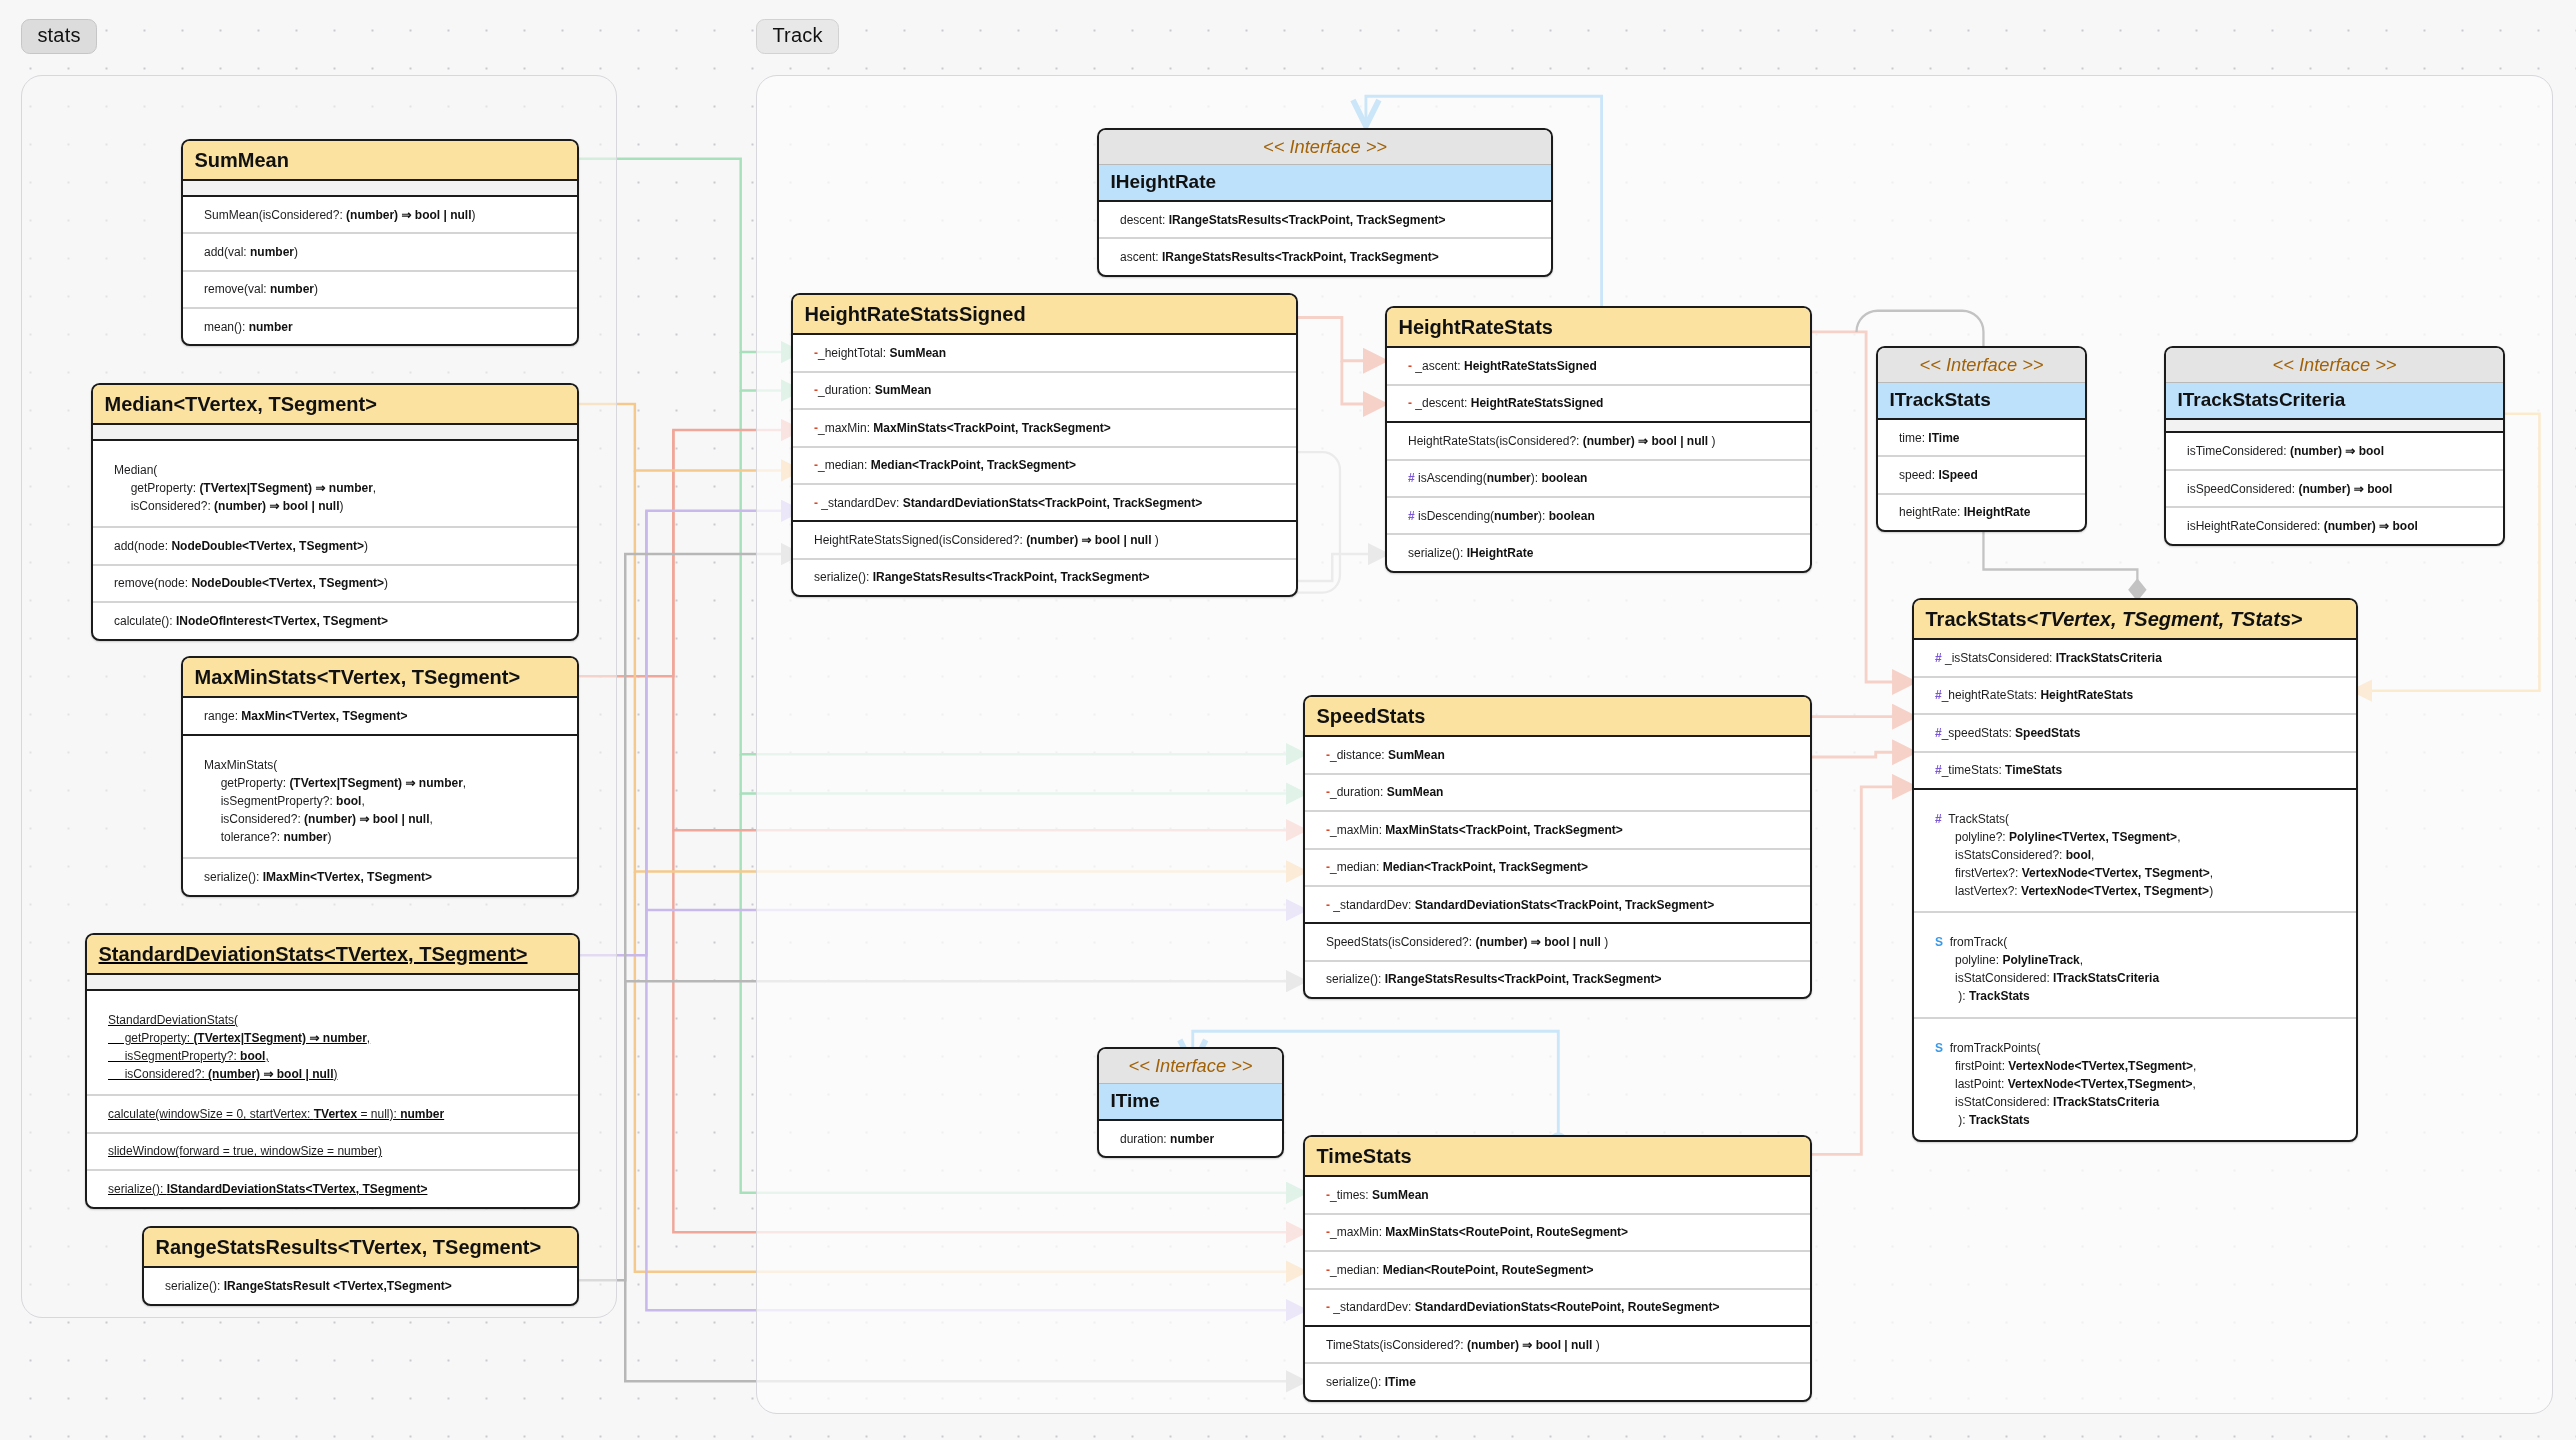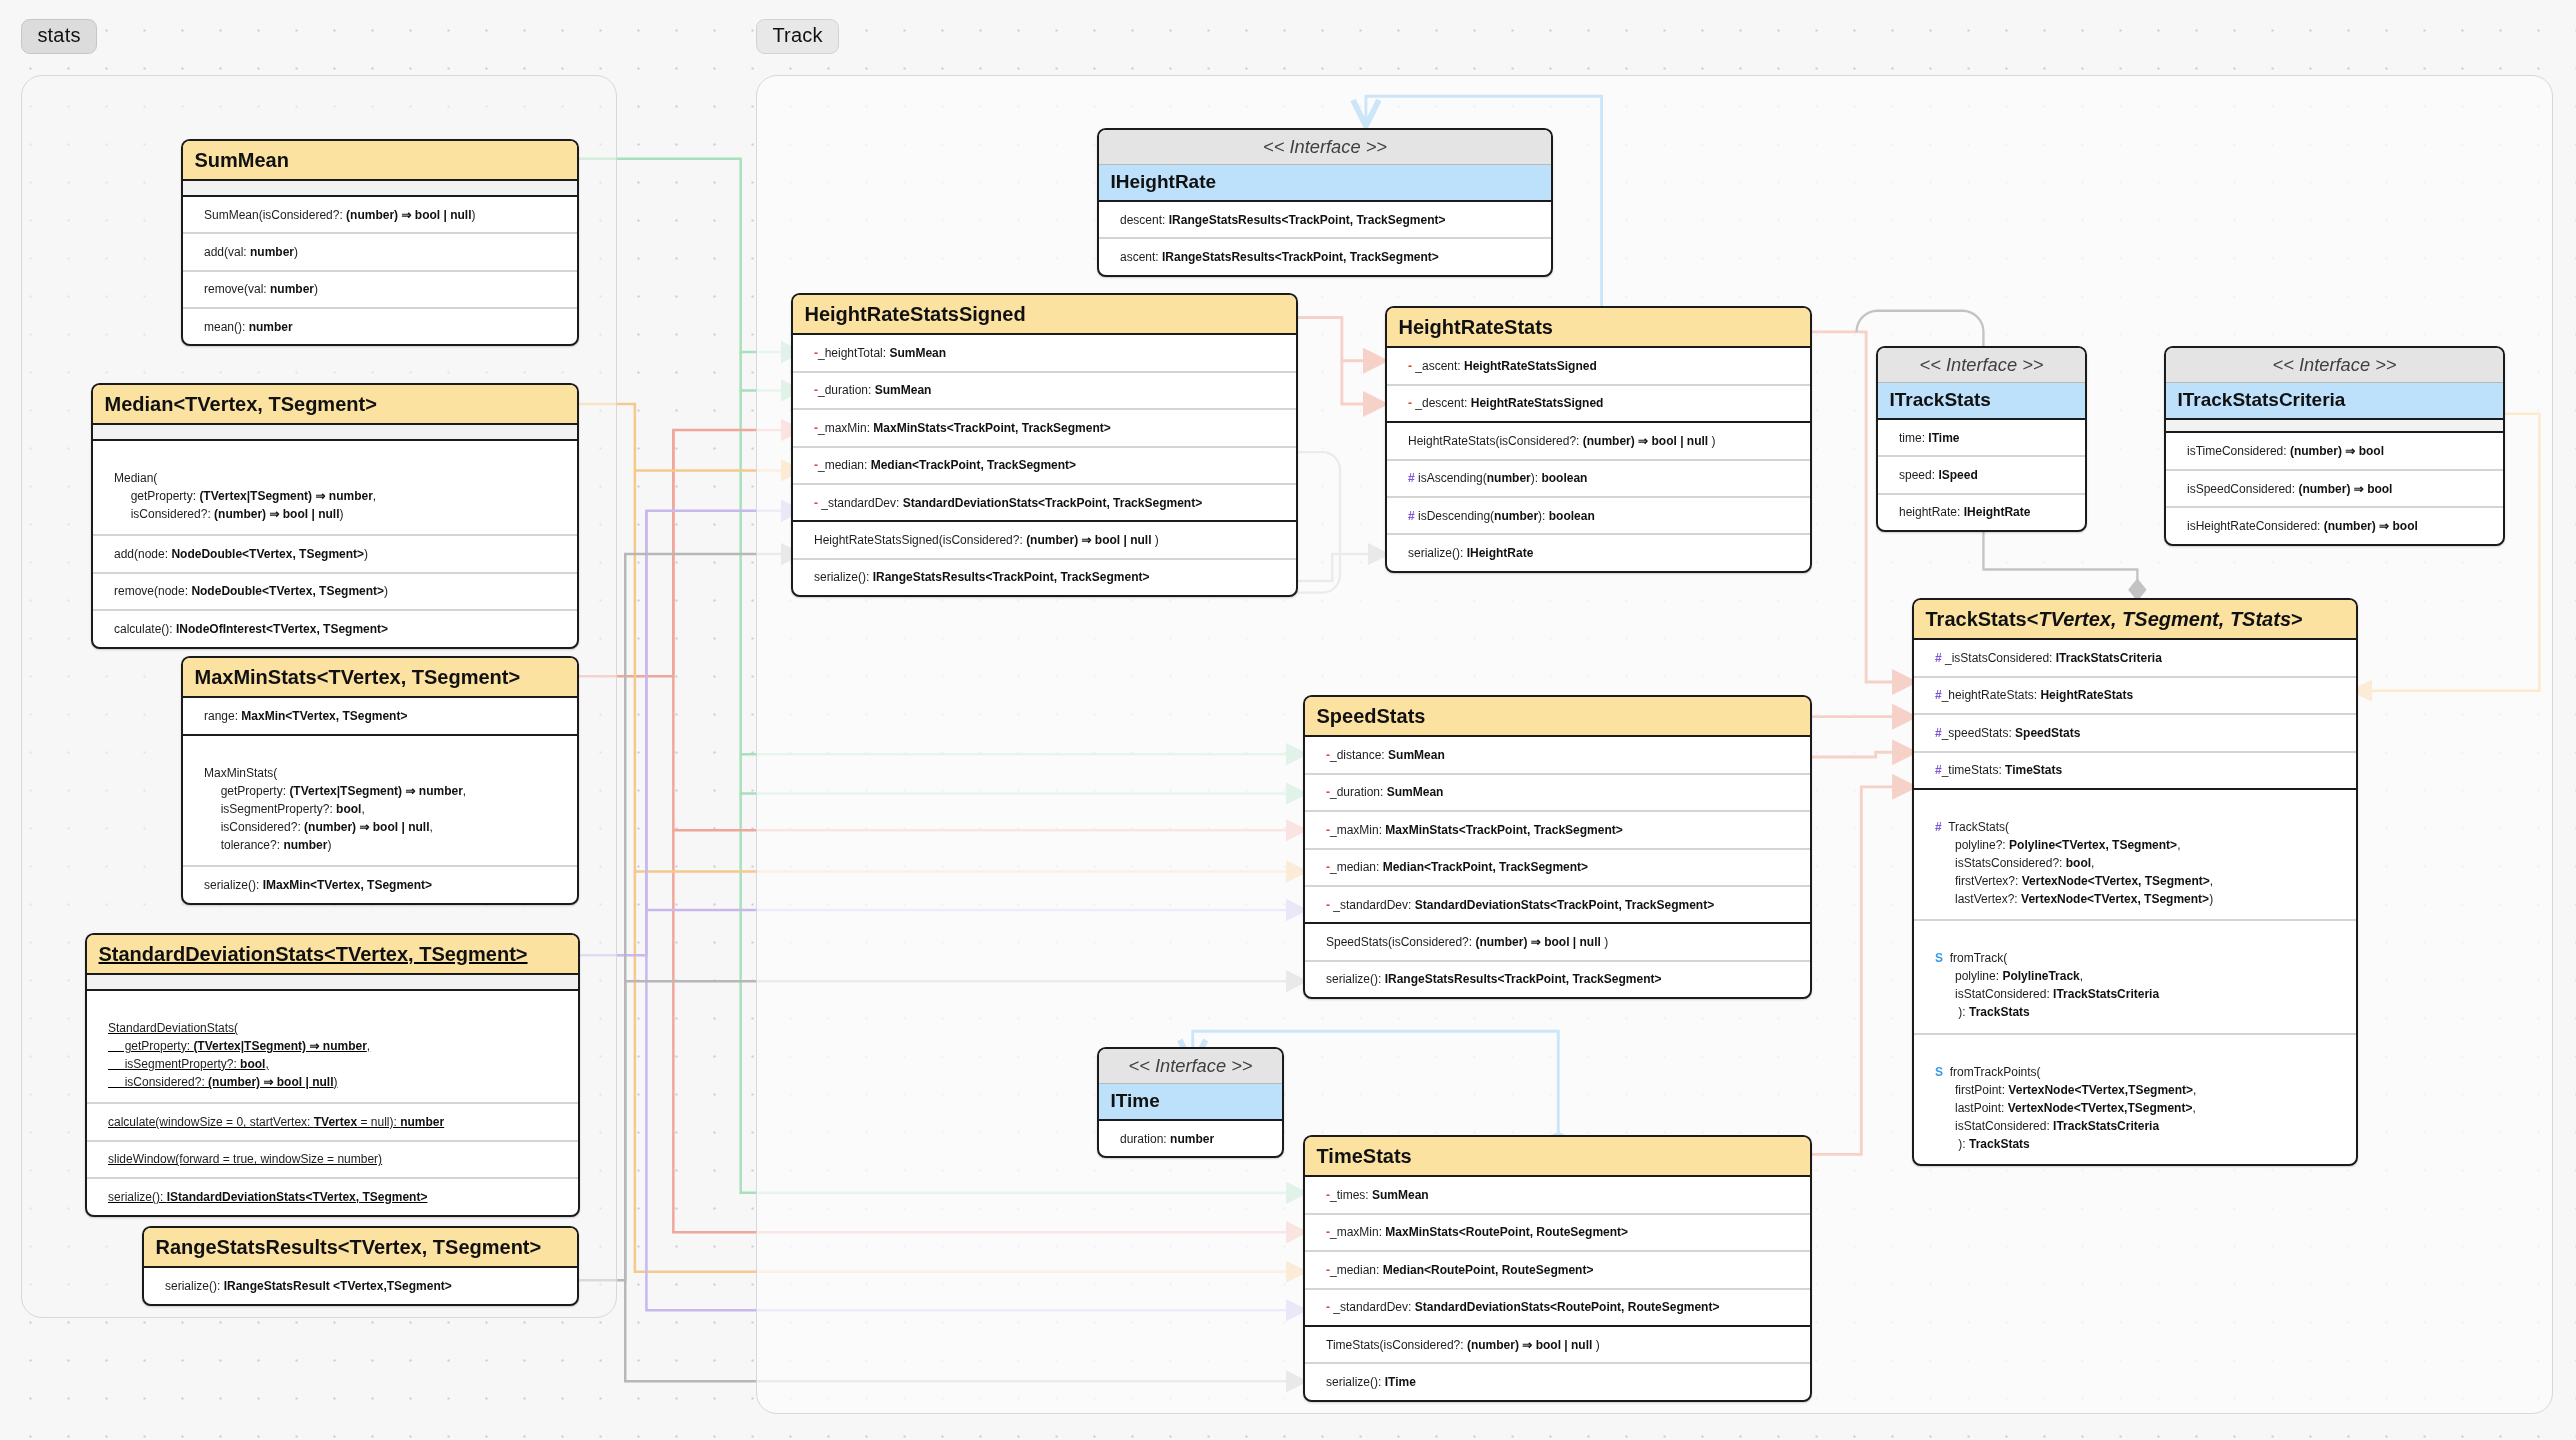--- a/index.html
+++ b/index.html
@@ -53,21 +53,21 @@
     padding:6.7px 11.5px 7.7px 11.5px;
     line-height:1.2;
     white-space:nowrap;
   }
   .uml .stereo{
     background:#e4e4e4;
     border-bottom:1.9px solid #b9b9b9;
     text-align:center;
     font-style:italic;
     font-size:18.3px;
-    color:#404040;
+    color:#a16207;
     padding:5.8px 9.6px 6.7px 9.6px;
   }
   .uml .iname{
     background:#bde0fb;
     border-bottom:2.9px solid #1b1b1b;
     font-weight:bold;
     font-size:19px;
     color:#111;
     padding:5.8px 11.5px 6.7px 11.5px;
   }
@@ -80,21 +80,21 @@
     padding:8.7px 11.5px 8.7px 21px;
     border-bottom:2.9px solid #d4d4d4;
     line-height:1.5;
     white-space:nowrap;
   }
   .row:last-child{border-bottom:none;}
   .row b{font-weight:bold;color:#111;}
   .row .priv{color:#d64a2a;font-weight:bold;}
   .row .prot{color:#7b57d6;font-weight:bold;}
   .row .stat{color:#3b9ae8;font-weight:bold;}
-  .row.multi{white-space:pre;padding-top:28px;padding-bottom:11.5px;}
+  .row.multi{white-space:pre;padding-top:20px;padding-bottom:11.5px;}
 </style>
 </head>
 <body>
 
 <div id="canvas"></div>
 
 <svg class="svg-layer" viewBox="0 0 2678 1498">
   <defs>
     <marker id="arrRed" markerWidth="9" markerHeight="9" refX="7" refY="4.5" orient="auto">
       <path d="M0,0 L9,4.5 L0,9 z" fill="#e0512a"></path>

